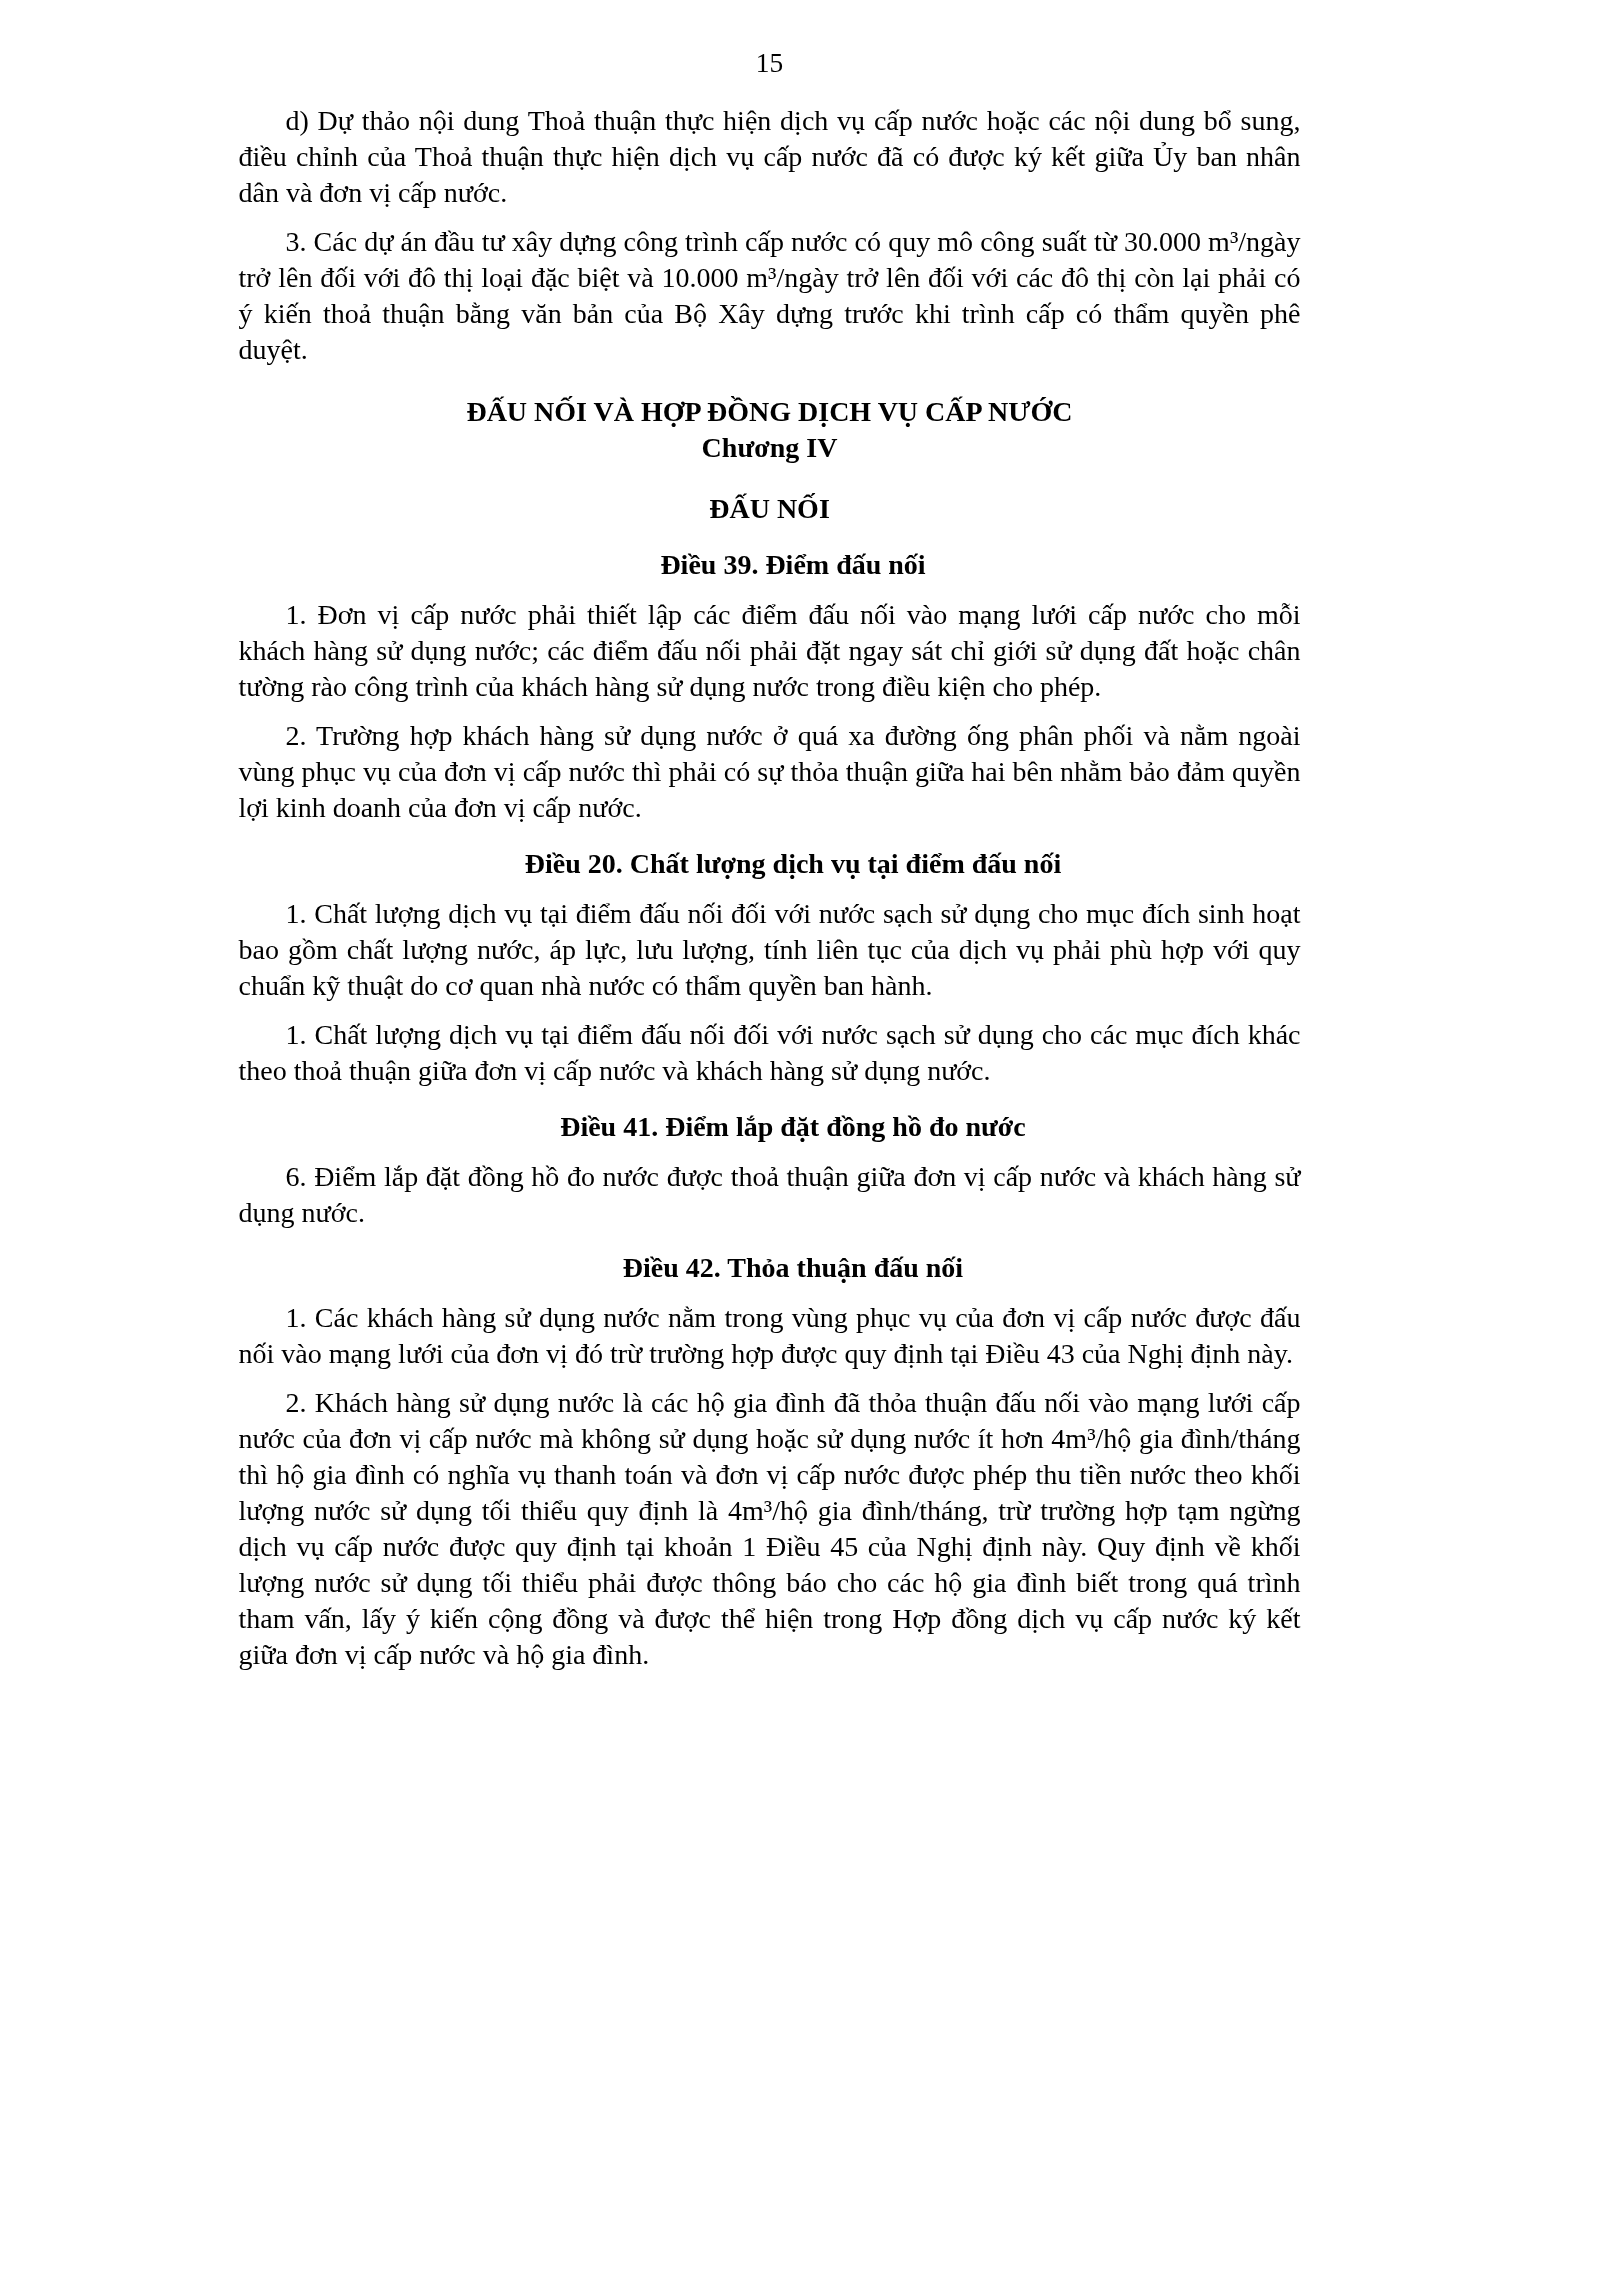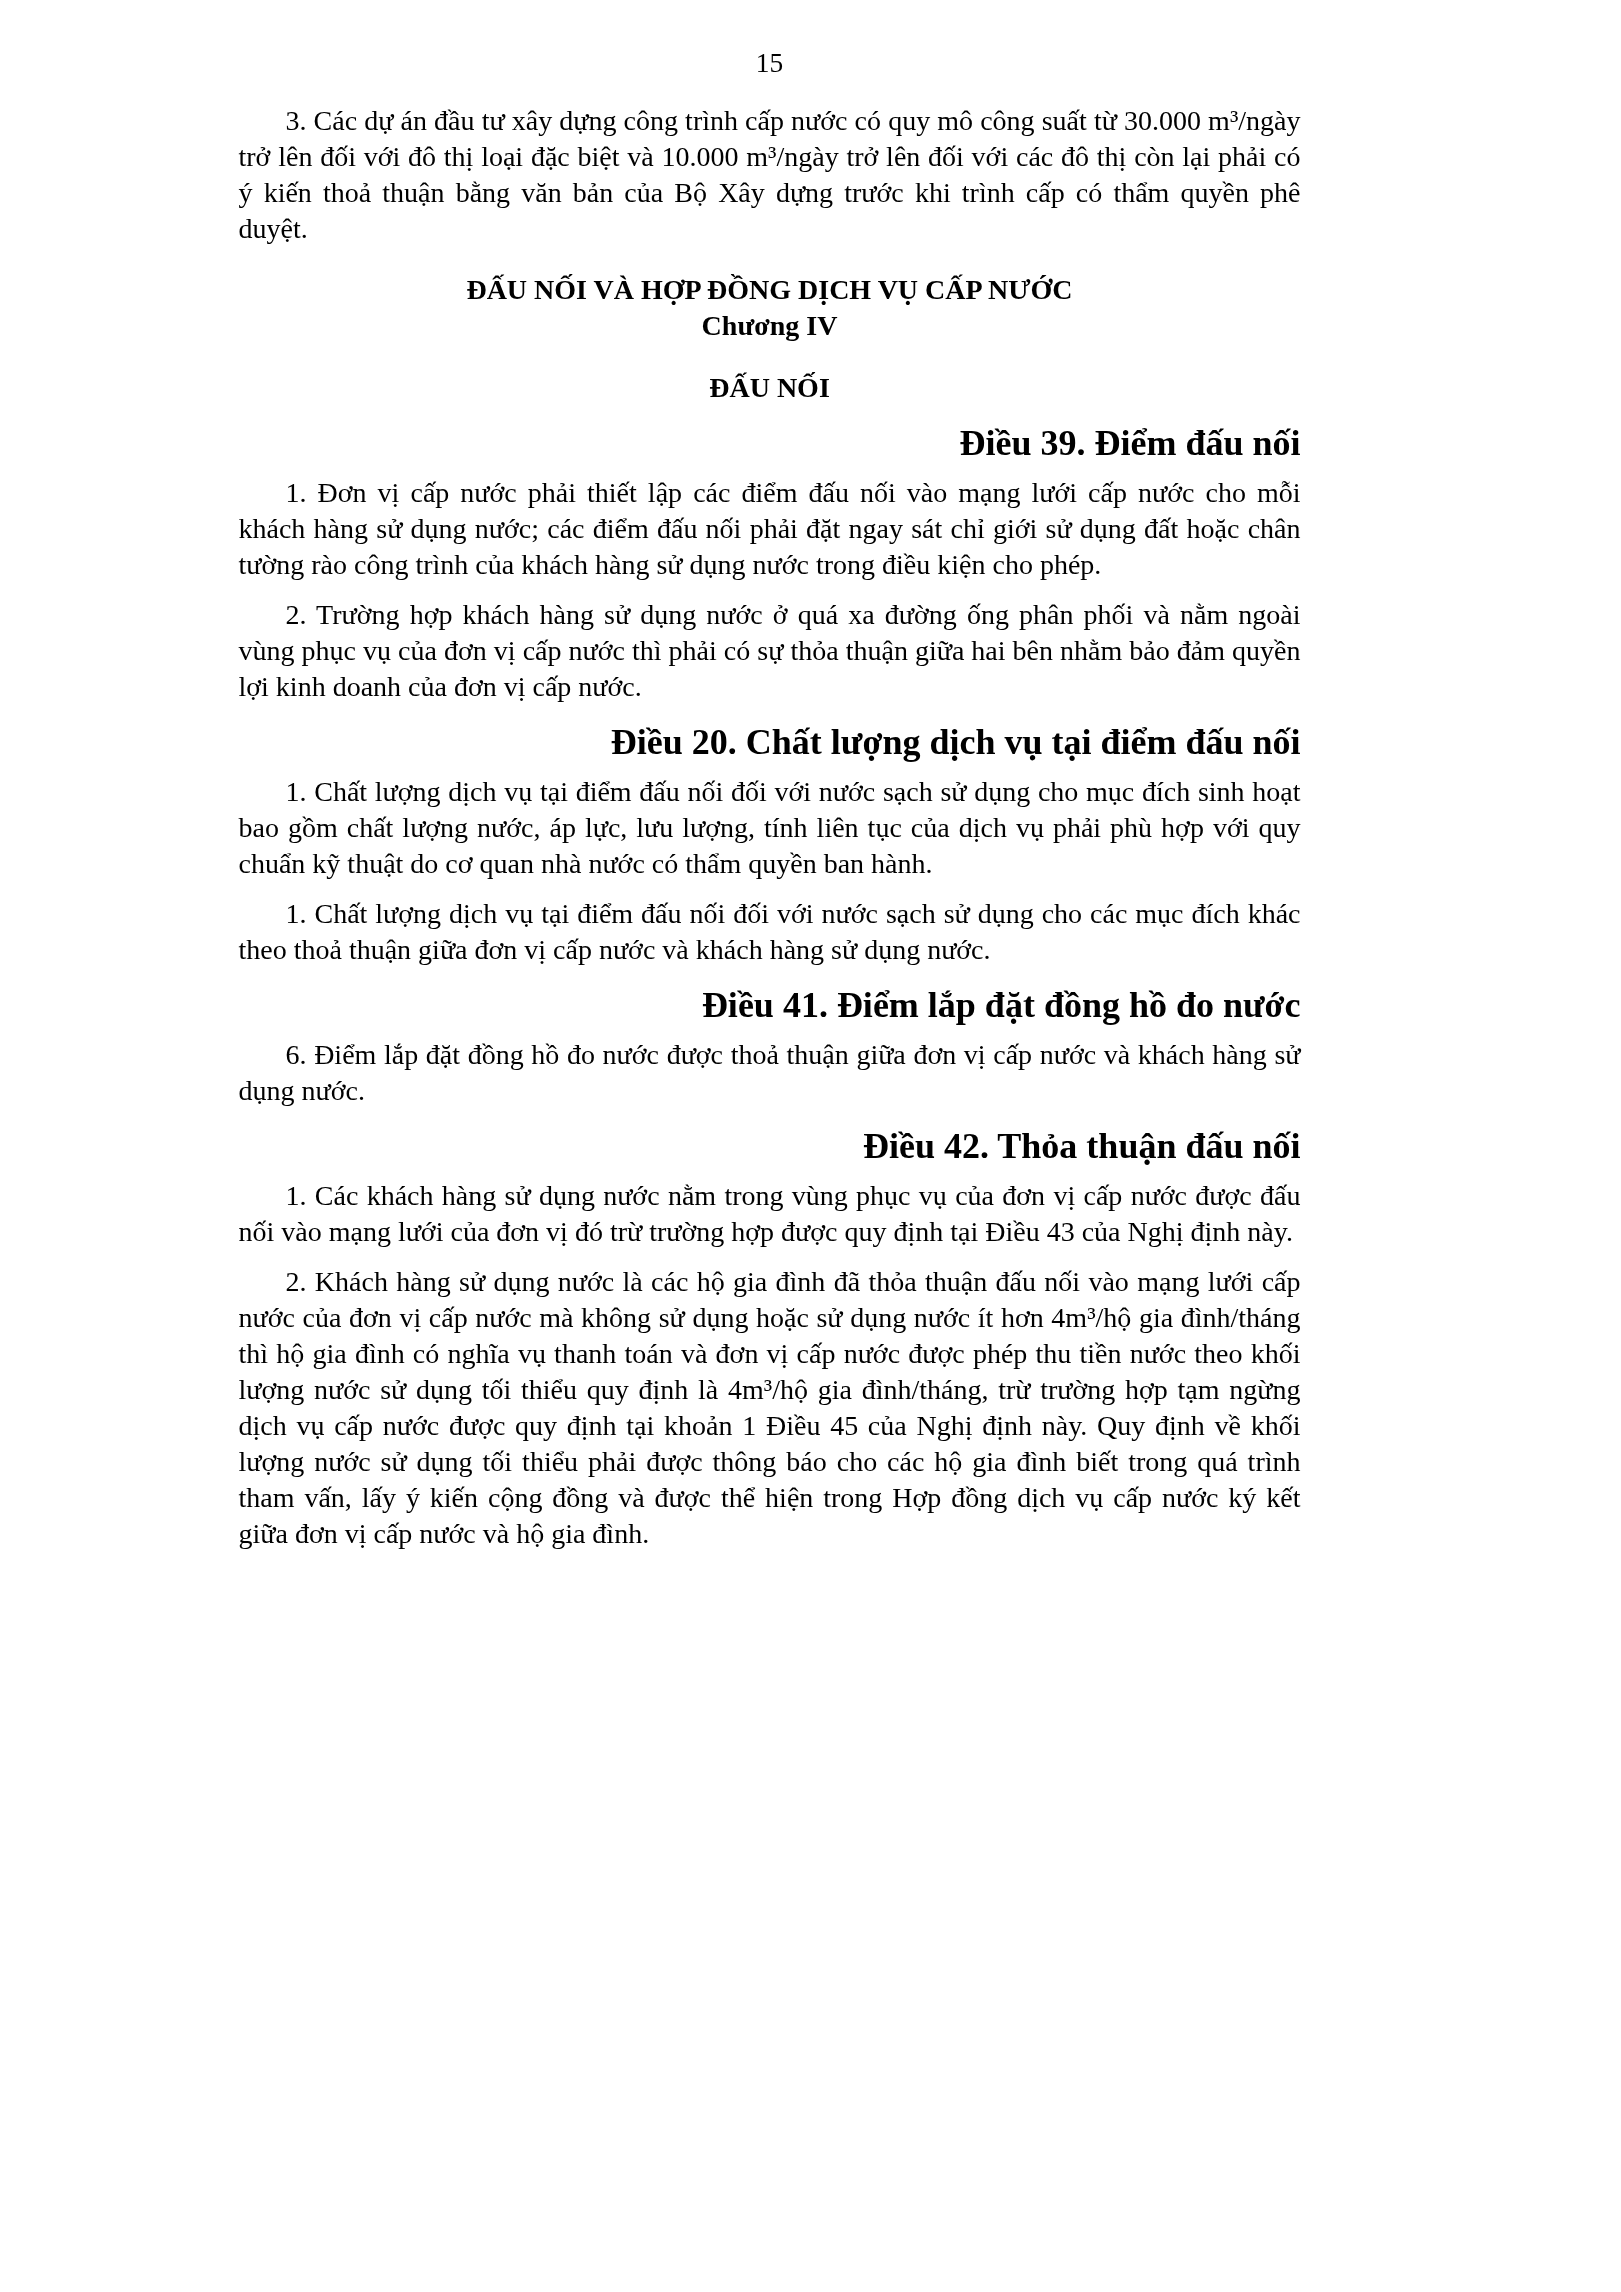--- a/index.html
+++ b/index.html
@@ -35,37 +35,38 @@
   .heading-group {
     margin: 25.5px 0 11.8px 0;
   }
   .center-bold {
     text-align: center;
     font-weight: bold;
     font-size: 28px;
     line-height: 36px;
   }
   .article-heading {
-    font-size: 36px;
+    font-size: 28px;
     line-height: 36px;
     font-weight: bold;
-    text-align: right;
+    text-align: center;
     text-indent: 47px;
     margin: 19.6px 0 13.7px 0;
   }
 </style>
 </head>
 <body>
 
 <div class="page">
 
   <div class="page-number">15</div>
 
   <main>
 
+    <p class="para">d) Dự thảo nội dung Thoả thuận thực hiện dịch vụ cấp nước hoặc các nội dung bổ sung, điều chỉnh của Thoả thuận thực hiện dịch vụ cấp nước đã có được ký kết giữa Ủy ban nhân dân và đơn vị cấp nước.</p>
 
     <p class="para">3. Các dự án đầu tư xây dựng công trình cấp nước có quy mô công suất từ 30.000 m³/ngày trở lên đối với đô thị loại đặc biệt và 10.000 m³/ngày trở lên đối với các đô thị còn lại phải có ý kiến thoả thuận bằng văn bản của Bộ Xây dựng trước khi trình cấp có thẩm quyền phê duyệt.</p>
 
     <div class="heading-group">
       <div class="center-bold">ĐẤU NỐI VÀ HỢP ĐỒNG DỊCH VỤ CẤP NƯỚC</div>
       <div class="center-bold">Chương IV</div>
     </div>
 
     <div class="heading-group">
       <div class="center-bold">ĐẤU NỐI</div>

